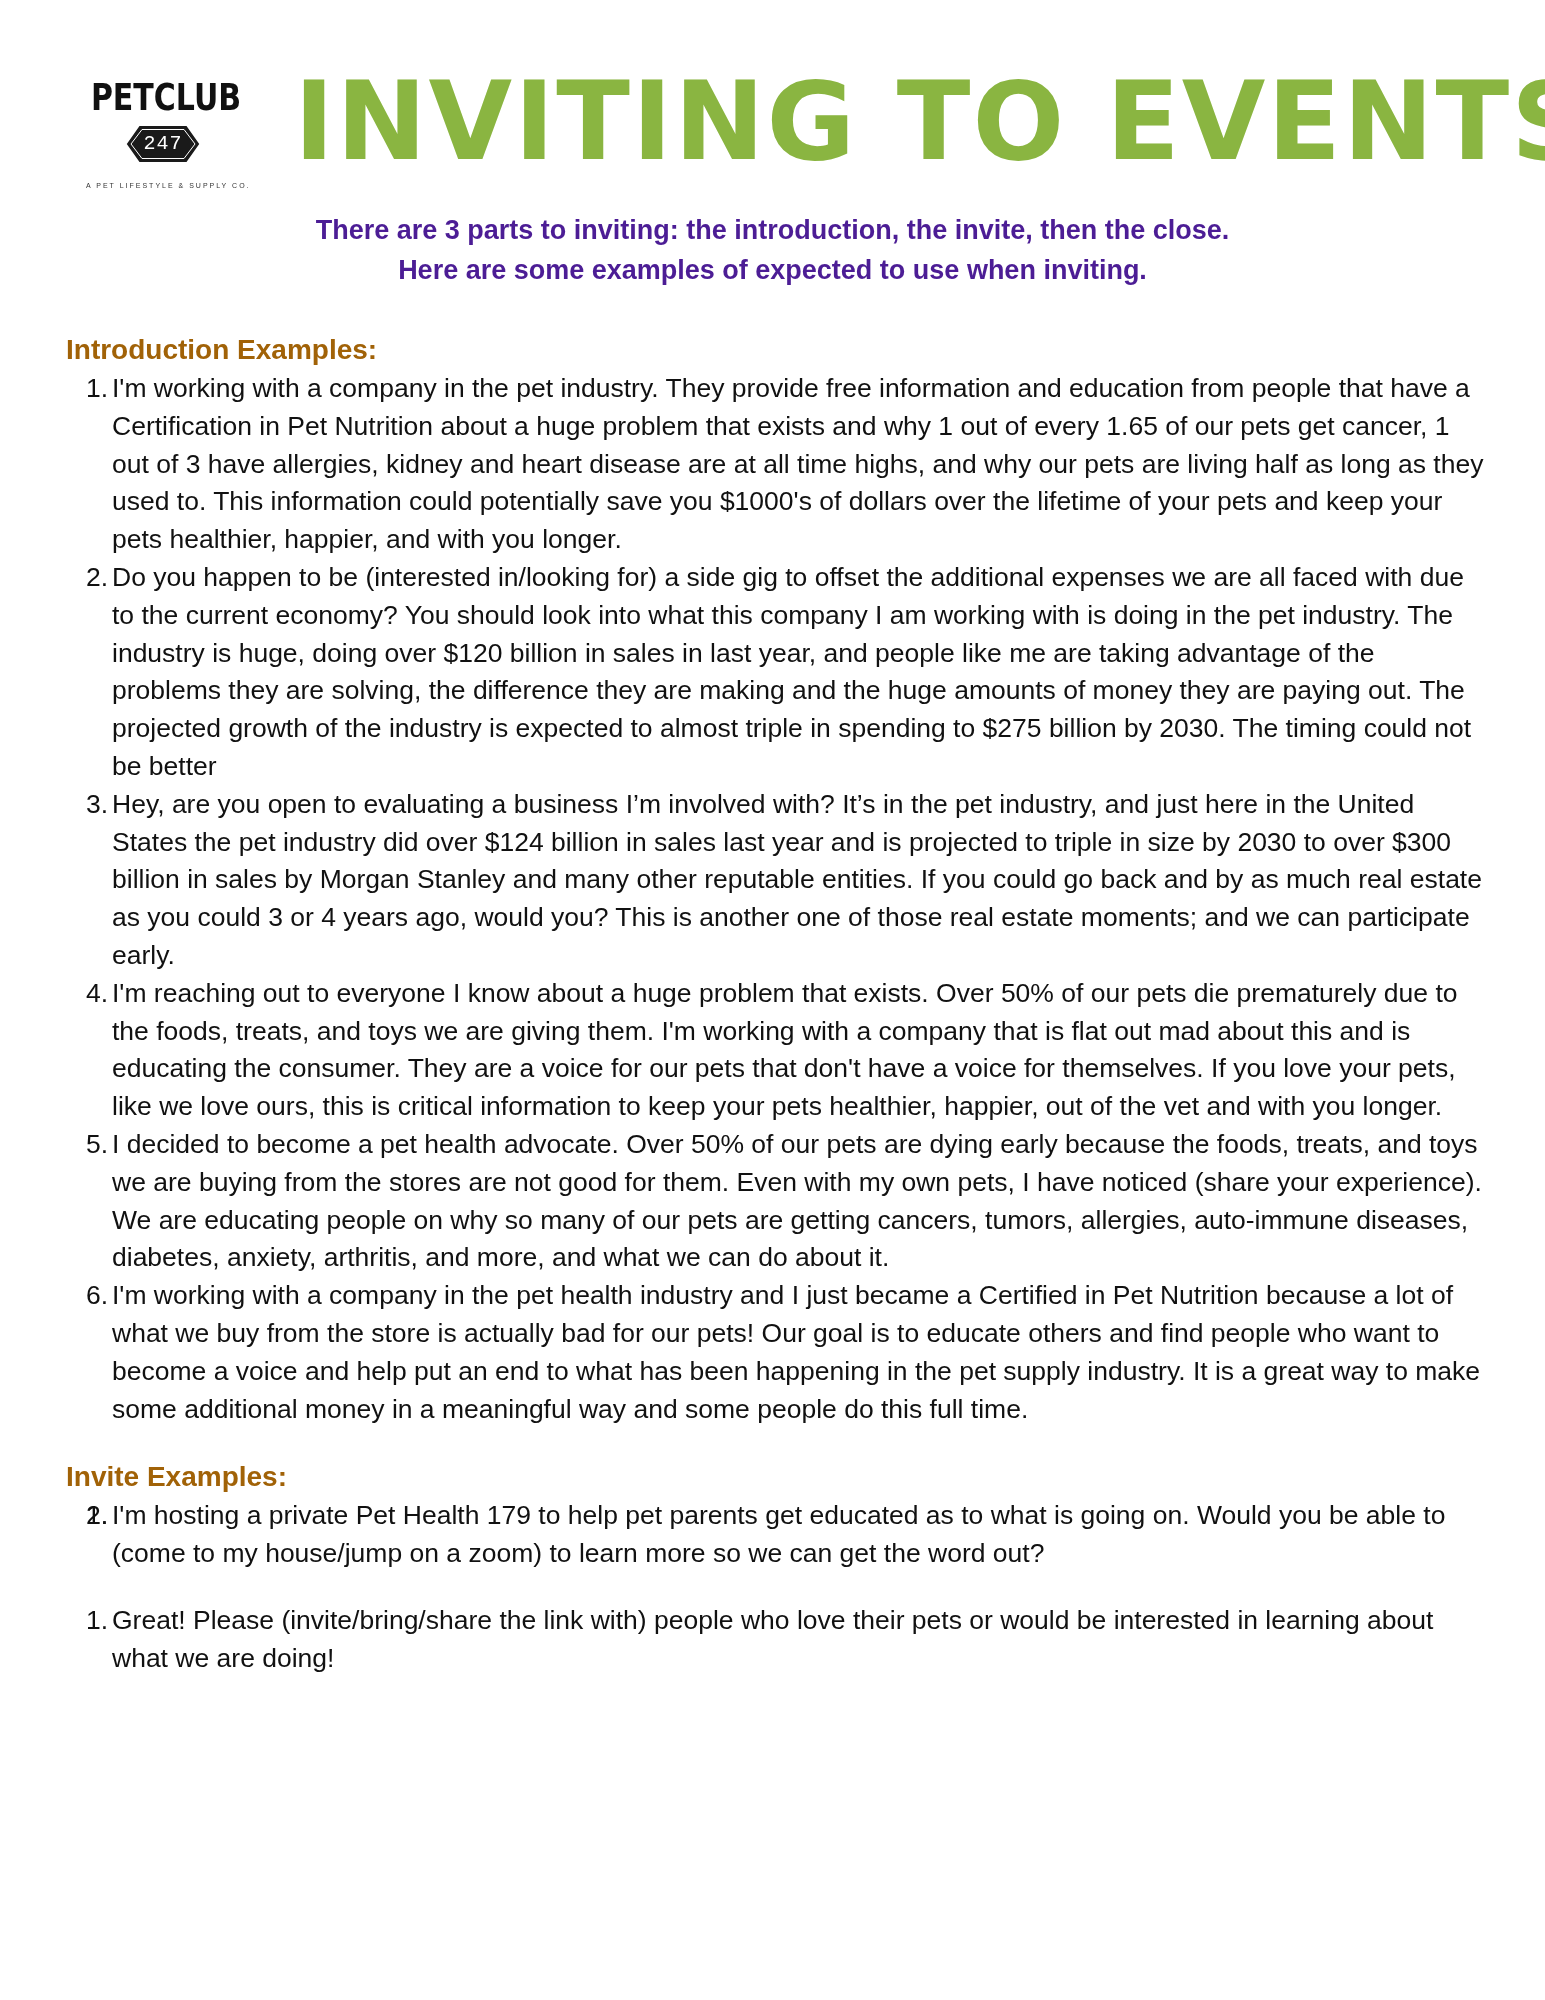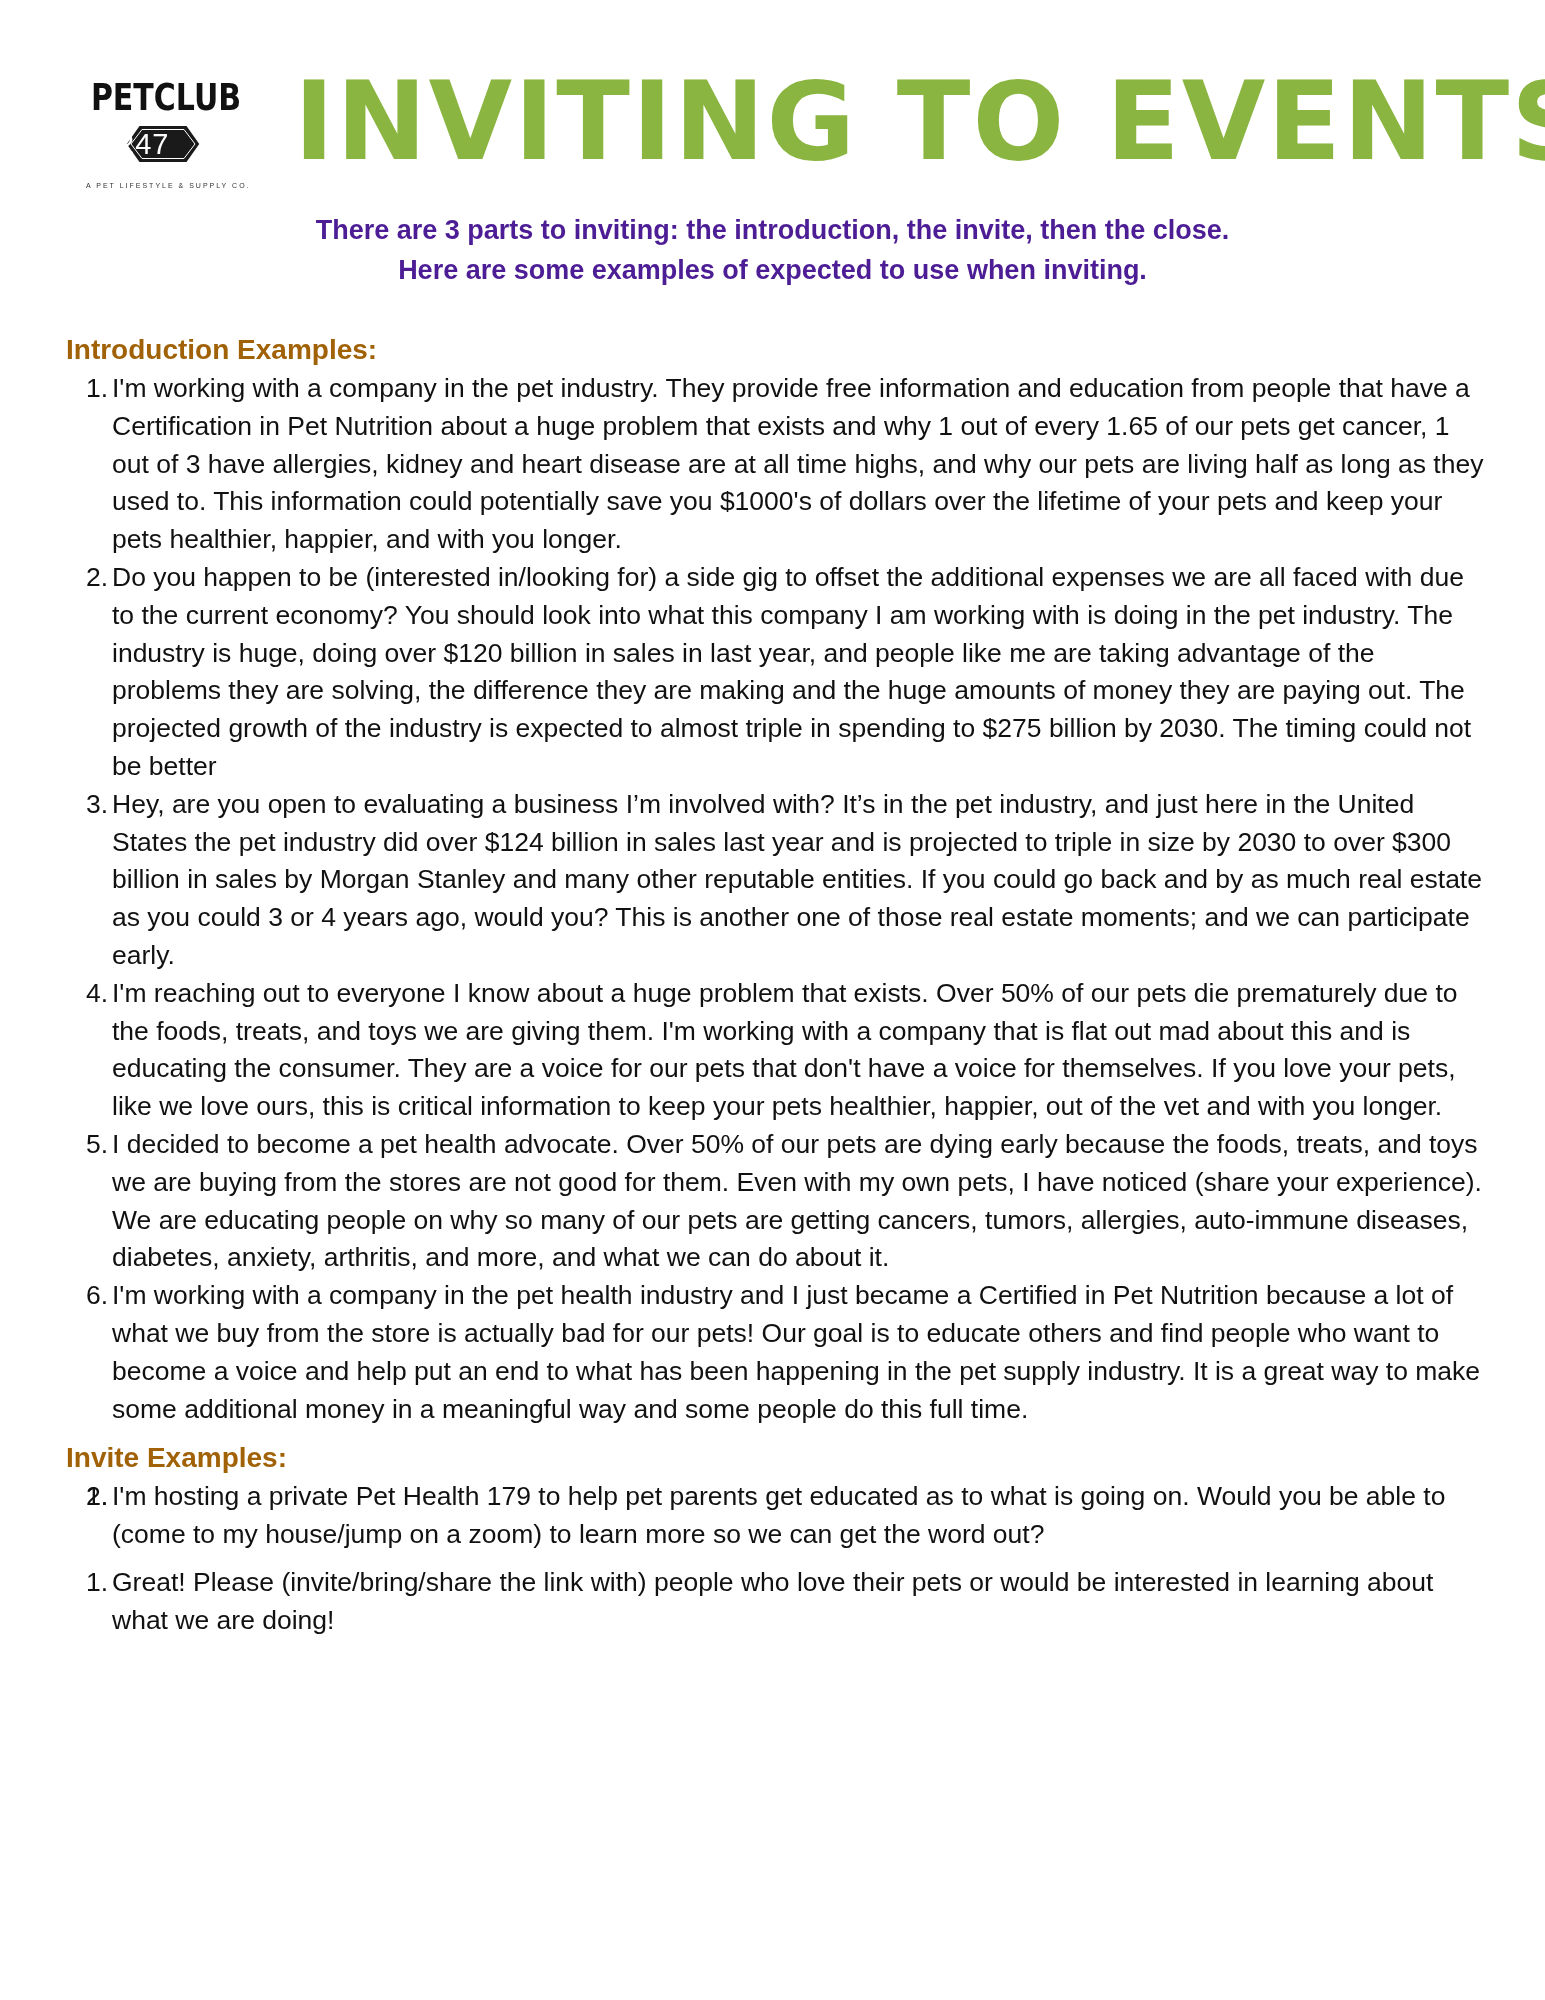--- a/index.html
+++ b/index.html
@@ -57,23 +57,24 @@
       height: 40px;
       display: block;
     }
     .logo-badge-text {
       position: absolute;
       left: 0;
       top: 0;
       width: 90px;
       height: 40px;
       line-height: 40px;
+      text-align: center;
       color: #ffffff;
-      font-family: Liberation Sans, sans-serif;
-      font-size: 29px;
+      font-family: Liberation Mono, monospace;
+      font-size: 20px;
       letter-spacing: 1px;
     }
     .logo-tagline {
       position: absolute;
       left: 0;
       top: 180px;
       width: 156px;
       text-align: center;
       font-family: "Liberation Sans", sans-serif;
       font-size: 7px;
@@ -140,21 +141,21 @@
       font-size: 26.5px;
       line-height: 37.8px;
       color: #111111;
     }
     .example-number {
       position: absolute;
       left: 20px;
       top: 0;
     }
     .section + .section {
-      margin-top: 10px;
+      margin-top: 29px;
     }
     .sec-intro .section-heading { margin-bottom: 0px; }
   </style>
 </head>
 <body>
 
 <header class="header">
   <div class="logo">
     <div class="logo-wordmark">PETCLUB</div>
     <div class="logo-badge" style="top:54px;">

